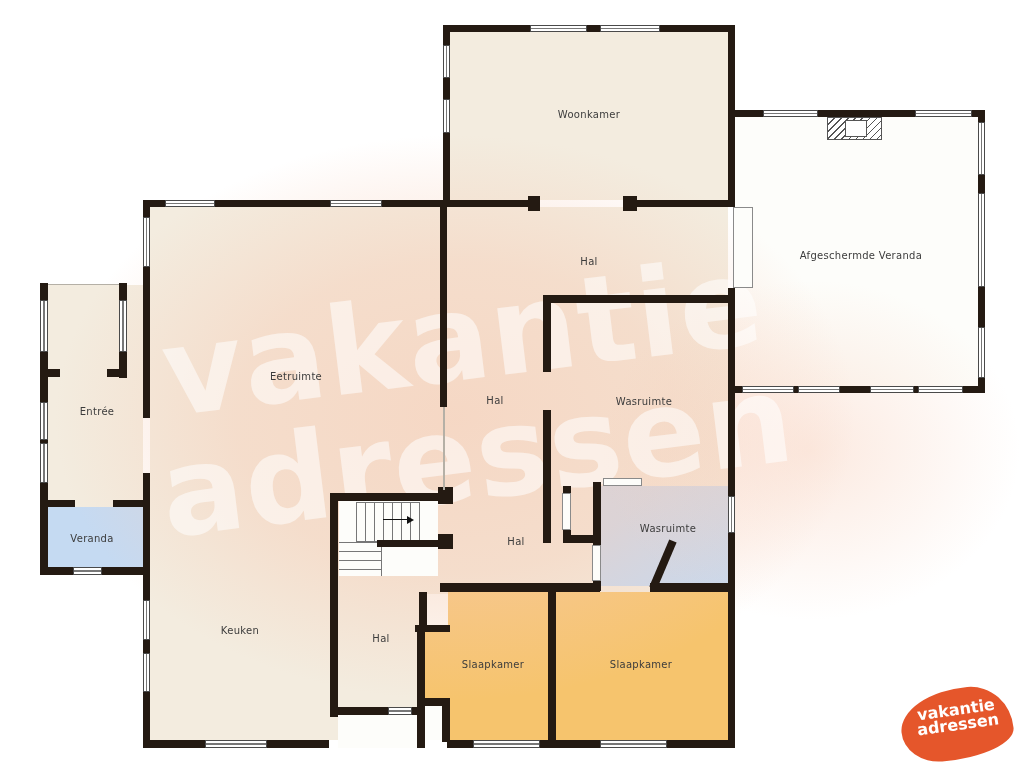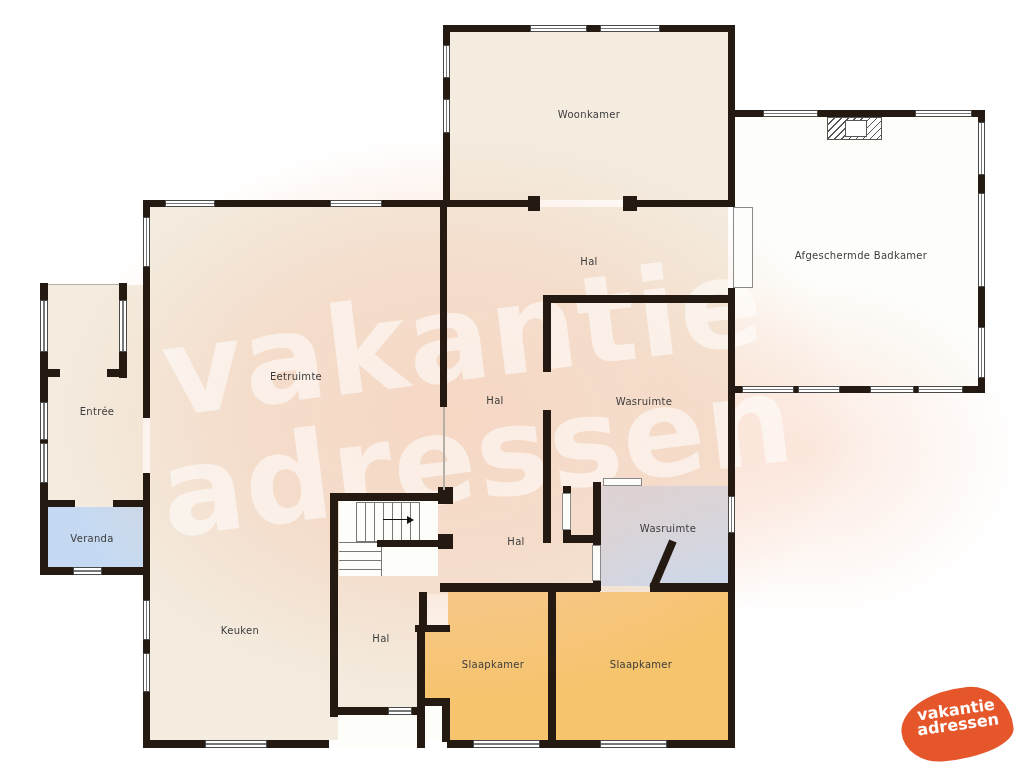--- a/index.html
+++ b/index.html
@@ -168,21 +168,21 @@
       <div class="abs door" style="left: 733px; top: 207px; width: 20px; height: 81px;"></div>
       <div class="abs door" style="left: 592px; top: 545px; width: 9px; height: 36px;"></div>
       <div class="abs door" style="left: 562px; top: 493px; width: 9px; height: 37px;"></div>
       <div class="abs door" style="left: 603px; top: 478px; width: 39px; height: 8px;"></div>
       <div class="abs thinline" style="left: 48px; top: 284px; width: 71px; height: 1px;"></div>
       <div class="abs thinline" style="left: 443px; top: 407px; width: 2px; height: 83px;"></div>
     </div>
 
   <div id="layer-labels" class="layer">
     <span class="room-label" style="left:589px;top:114px;">Woonkamer</span>
-    <span class="room-label" style="left:861px;top:255px;">Afgeschermde Badkamer</span>
+    <span class="room-label" style="left:861px;top:255px;">Afgeschermde Veranda</span>
     <span class="room-label" style="left:589px;top:261px;">Hal</span>
     <span class="room-label" style="left:296px;top:376px;">Eetruimte</span>
     <span class="room-label" style="left:495px;top:400px;">Hal</span>
     <span class="room-label" style="left:644px;top:401px;text-align:center;">Wasruimte</span>
     <span class="room-label" style="left:97px;top:411px;">Entrée</span>
     <span class="room-label" style="left:92px;top:538px;">Veranda</span>
     <span class="room-label" style="left:668px;top:528px;">Wasruimte</span>
     <span class="room-label" style="left:516px;top:541px;">Hal</span>
     <span class="room-label" style="left:240px;top:630px;">Keuken</span>
     <span class="room-label" style="left:381px;top:638px;">Hal</span>

